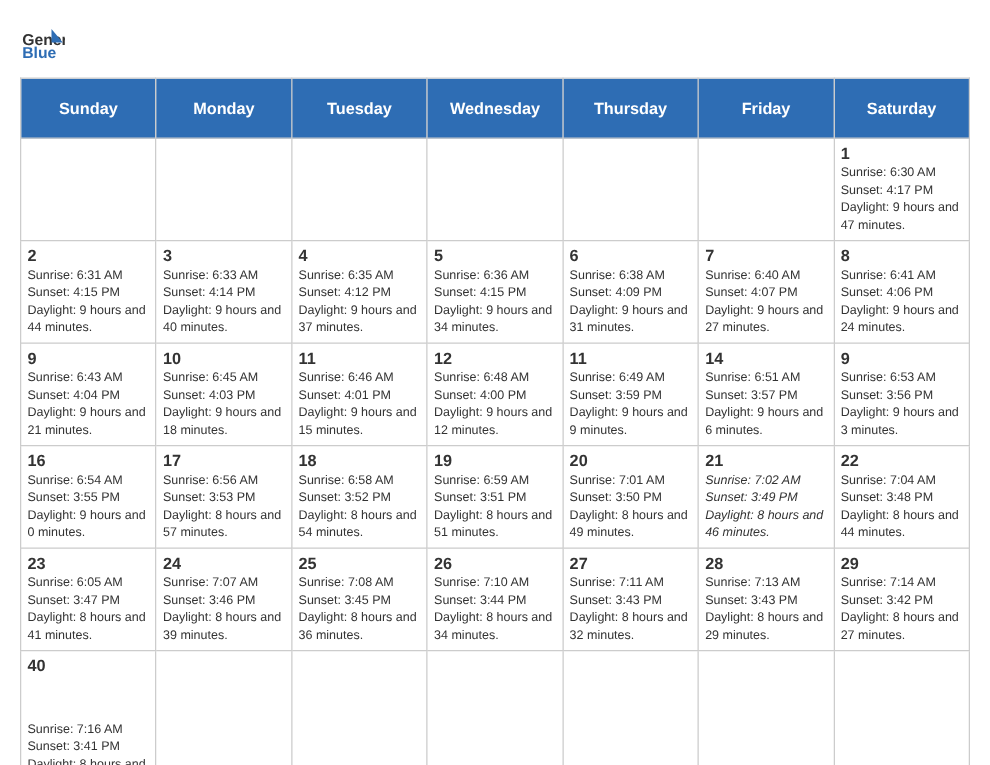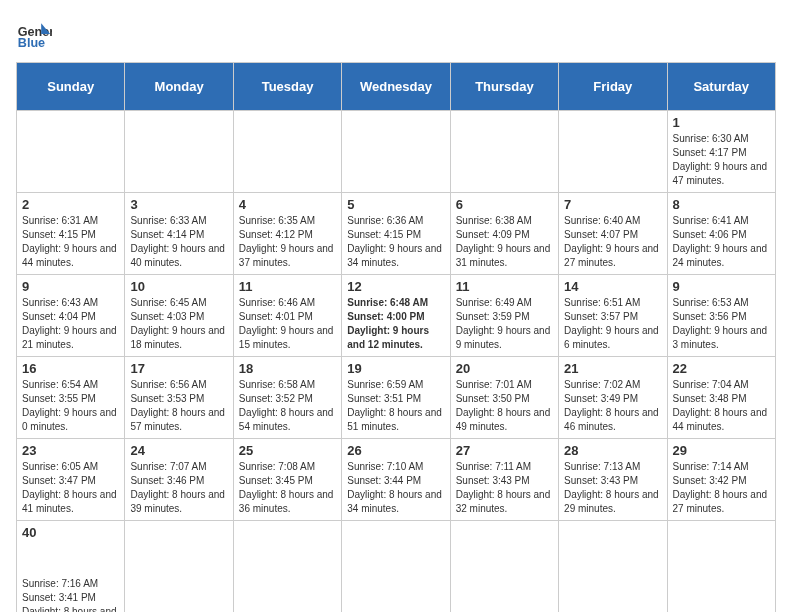--- a/index.html
+++ b/index.html
@@ -182,21 +182,21 @@
 Daylight: 9 hours and 18 minutes.</div>
         </td>
         <td>
           <span class="day-num">11</span>
           <div class="day-info" style="white-space: pre-line;">Sunrise: 6:46 AM
 Sunset: 4:01 PM
 Daylight: 9 hours and 15 minutes.</div>
         </td>
         <td>
           <span class="day-num">12</span>
-          <div class="day-info" style="white-space: pre-line; font-weight: bold;">Sunrise: 6:48 AM
+          <div class="day-info" style="white-space: pre-line;">Sunrise: 6:48 AM
 Sunset: 4:00 PM
 Daylight: 9 hours and 12 minutes.</div>
         </td>
         <td>
           <span class="day-num">11</span>
           <div class="day-info" style="white-space: pre-line;">Sunrise: 6:49 AM
 Sunset: 3:59 PM
 Daylight: 9 hours and 9 minutes.</div>
         </td>
         <td>
@@ -238,21 +238,21 @@
 Daylight: 8 hours and 51 minutes.</div>
         </td>
         <td>
           <span class="day-num">20</span>
           <div class="day-info" style="white-space: pre-line;">Sunrise: 7:01 AM
 Sunset: 3:50 PM
 Daylight: 8 hours and 49 minutes.</div>
         </td>
         <td>
           <span class="day-num">21</span>
-          <div class="day-info" style="white-space: pre-line;">Sunrise: 7:02 AM
+          <div class="day-info" style="white-space: pre-line; font-style: italic;">Sunrise: 7:02 AM
 Sunset: 3:49 PM
 Daylight: 8 hours and 46 minutes.</div>
         </td>
         <td>
           <span class="day-num">22</span>
           <div class="day-info" style="white-space: pre-line;">Sunrise: 7:04 AM
 Sunset: 3:48 PM
 Daylight: 8 hours and 44 minutes.</div>
         </td>
       </tr>

